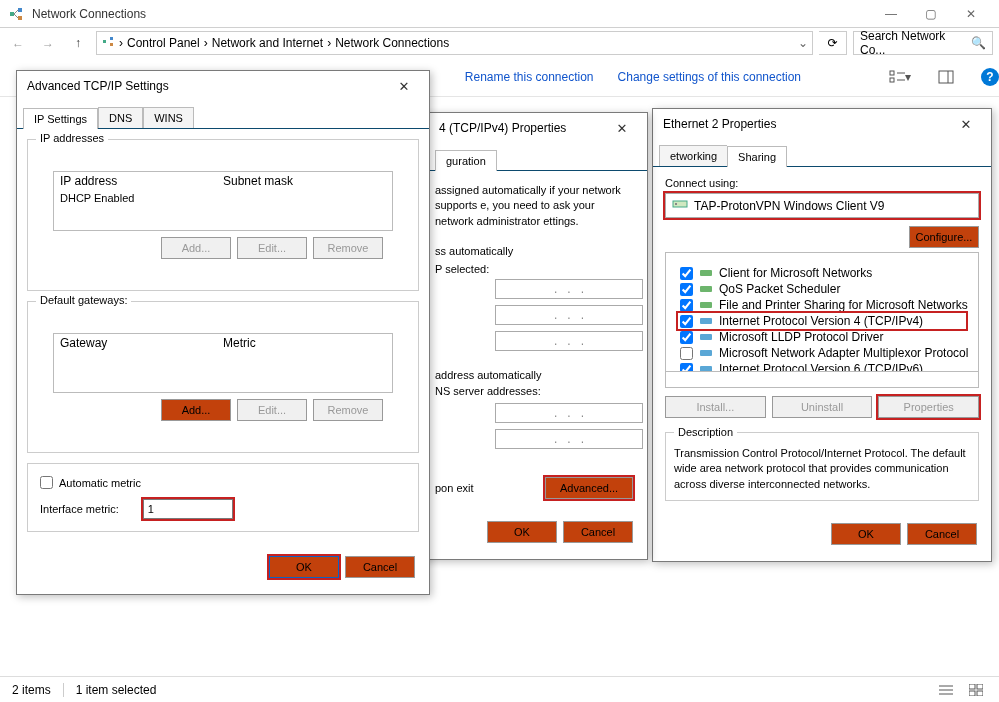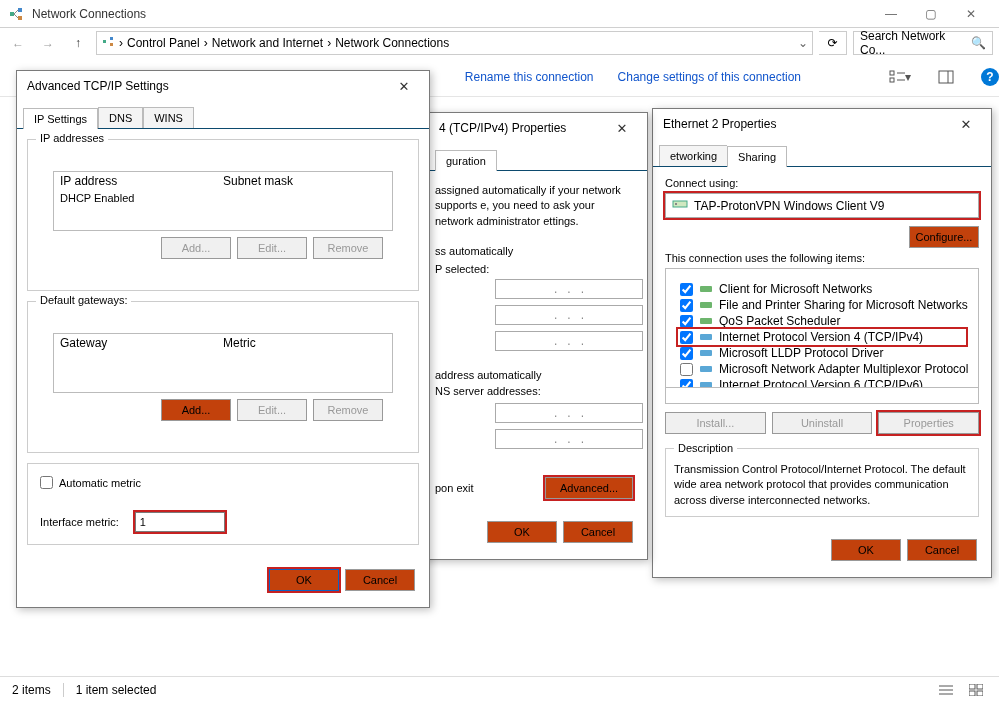--- a/index.html
+++ b/index.html
@@ -125,42 +125,41 @@
     <div class="hl-red" style="border:1px solid #aaa;padding:4px 6px;margin-top:4px;display:flex;align-items:center;gap:6px">
       <span><svg width="16" height="12">
             <rect x="1" y="3" width="14" height="6" fill="#d0e8c0" stroke="#4a8"></rect>
             <rect x="3" y="5" width="2" height="2" fill="#888"></rect>
           </svg></span>
       <span>TAP-ProtonVPN Windows Client V9</span>
     </div>
     <div class="btnrow" style="margin:8px 0 4px">
         <div class="btn">Configure...</div>
       </div>
-    <div class="label">This connection uses the following items:</div>
     <div class="checklist" style="height:120px;margin-top:4px" id="ethlist">
         <div class="checkitem">
           <input type="checkbox" checked="" style="">
           <span class="netic"><svg width="14" height="12">
               <rect x="1" y="3" width="12" height="6" fill="#6db56d" rx="1"></rect>
             </svg></span>
           <span>Client for Microsoft Networks</span>
         </div>
         <div class="checkitem">
           <input type="checkbox" checked="" style="">
           <span class="netic"><svg width="14" height="12">
               <rect x="1" y="3" width="12" height="6" fill="#6db56d" rx="1"></rect>
             </svg></span>
+          <span>QoS Packet Scheduler</span>
+        </div>
+        <div class="checkitem">
+          <input type="checkbox" checked="" style="">
+          <span class="netic"><svg width="14" height="12">
+              <rect x="1" y="3" width="12" height="6" fill="#6db56d" rx="1"></rect>
+            </svg></span>
           <span>File and Printer Sharing for Microsoft Networks</span>
-        </div>
-        <div class="checkitem">
-          <input type="checkbox" checked="" style="">
-          <span class="netic"><svg width="14" height="12">
-              <rect x="1" y="3" width="12" height="6" fill="#6db56d" rx="1"></rect>
-            </svg></span>
-          <span>QoS Packet Scheduler</span>
         </div>
         <div class="checkitem hl-red">
           <input type="checkbox" checked="" style="">
           <span class="netic"><svg width="14" height="12">
               <rect x="1" y="3" width="12" height="6" fill="#5aa7d6" rx="1"></rect>
             </svg></span>
           <span>Internet Protocol Version 4 (TCP/IPv4)</span>
         </div>
         <div class="checkitem">
           <input type="checkbox" checked="" style="">
@@ -285,21 +284,21 @@
       <div class="btn dis">Edit...</div>
       <div class="btn dis">Remove</div>
     </div>
   </div>
 
   <div style="border:1px solid #ccc;margin:10px;padding:12px">
     <label style="display:flex;align-items:center;gap:6px">
       <input type="checkbox" style="">
       <span class="label">Automatic metric</span>
     </label>
-    <div style="display:flex;align-items:center;gap:16px;margin-top:23px">
+    <div style="display:flex;align-items:center;gap:24px;margin-top:10px">
       <span class="label">Interface metric:</span>
       <input class="field hl-red" style="width: 90px;" value="1">
     </div>
   </div>
 
   <div class="btnrow" style="margin:24px 14px 16px">
     <div class="btn hl-red" style="border:1px solid #0b63c4">OK</div>
     <div class="btn">Cancel</div>
   </div>
 </div>

